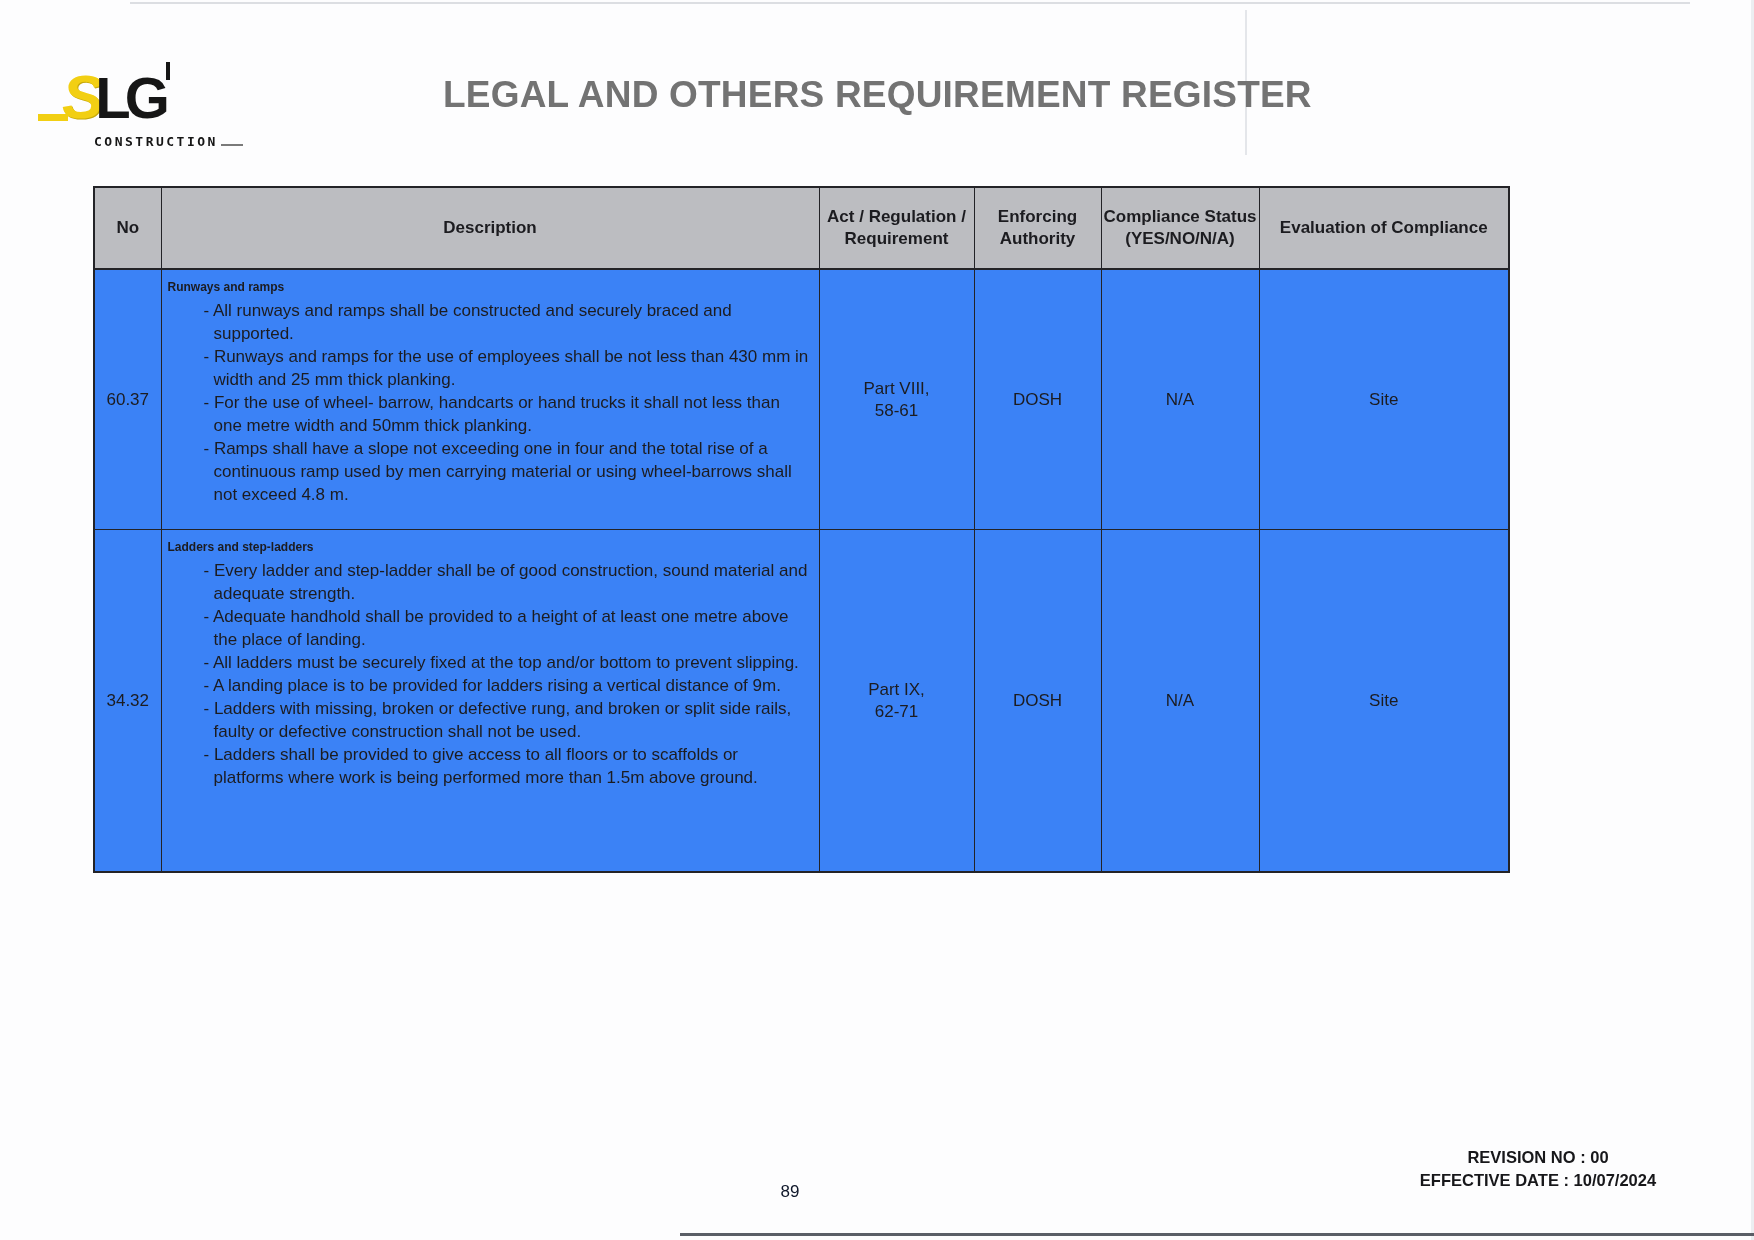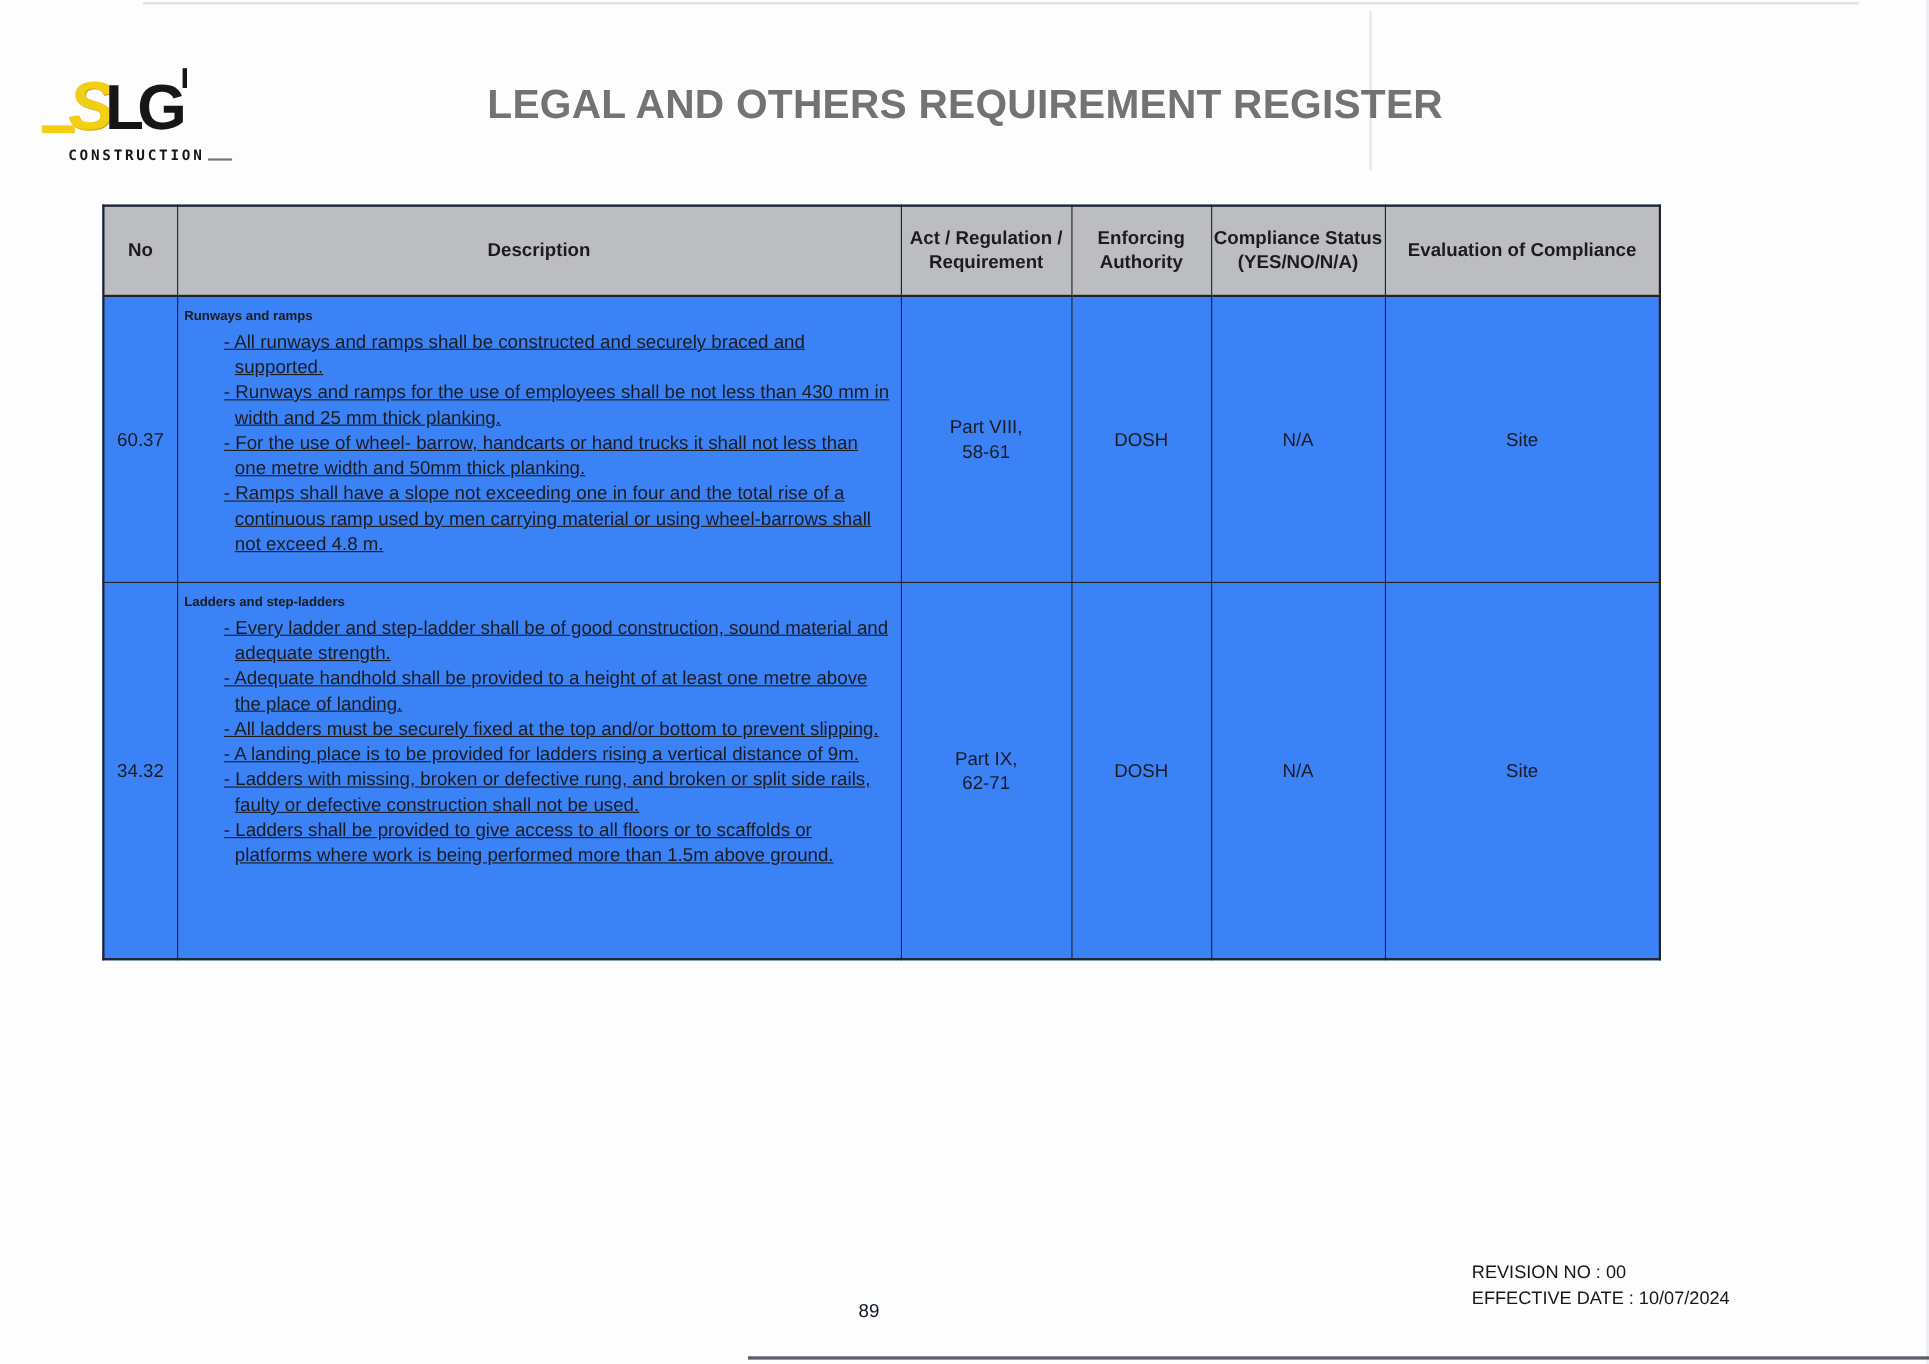--- a/index.html
+++ b/index.html
@@ -30,20 +30,21 @@
   }
   .logo-lg {
     font-weight: 900; font-size: 58px; line-height: 70px;
     color: #161616; letter-spacing: -6px; margin-left: -4px;
   }
   .logo-antenna { position: absolute; left: 104px; top: 0px; width: 4px; height: 18px; background: #161616; }
   .logo-base { display: flex; align-items: center; margin-top: 2px; }
   .logo-sub {
     font-weight: 700; font-size: 13px; letter-spacing: 2.5px; color: #161616;
     font-family: "DejaVu Sans Mono", monospace;
+    margin-left: 32px;
   }
   .logo-sub-line { flex: 0 0 22px; height: 2px; background: #7a7a7a; margin-left: 3px; margin-top: 6px; }
   .logo-yellow-bar { position: absolute; left: -24px; top: 52px; width: 30px; height: 7px; background: #f2cf13; }
 
   
   .page-title {
     position: absolute; left: 443px; top: 74px; width: 700px;
     font-size: 37px; font-weight: 600; letter-spacing: 0.2px; color: #737373;
     white-space: nowrap;
   }
@@ -76,37 +77,37 @@
     line-height: 22px;
     border-bottom-width: 2px;
   }
   .register-table td { text-align: center; line-height: 22px; }
   .register-table td.cell-desc {
     text-align: left; vertical-align: top; padding: 5px 8px 6px 6px;
   }
   .cell-act { white-space: pre-line; }
 
   .desc-heading { font-weight: 700; font-size: 12px; line-height: 24px; }
-  .desc-bullets { list-style: none; text-decoration: underline; }
+  .desc-bullets { list-style: none; }
   .desc-bullets li {
     padding-left: 46px; text-indent: -10px;
     font-size: 17px; line-height: 23px;
   }
   .desc-min-1 { min-height: 248px; }
   .desc-min-2 { min-height: 330px; }
 
   
   .page-number {
     position: absolute; left: 770px; top: 1182px; width: 40px;
     text-align: center; font-size: 17px; color: #0f172a;
   }
   .revision-block {
     position: absolute; right: 16px; top: 1146px; width: 400px;
-    text-align: left; font-size: 16.5px; line-height: 23px;
-    font-weight: 400; color: #17171a;
+    text-align: center; font-size: 16.5px; line-height: 23px;
+    font-weight: 700; color: #17171a;
   }
 </style>
 </head>
 <body>
 
 <div class="artifact art-top"></div>
 <div class="artifact art-right-v"></div>
 <div class="artifact art-right-edge"></div>
 <div class="artifact art-bottom"></div>
 

